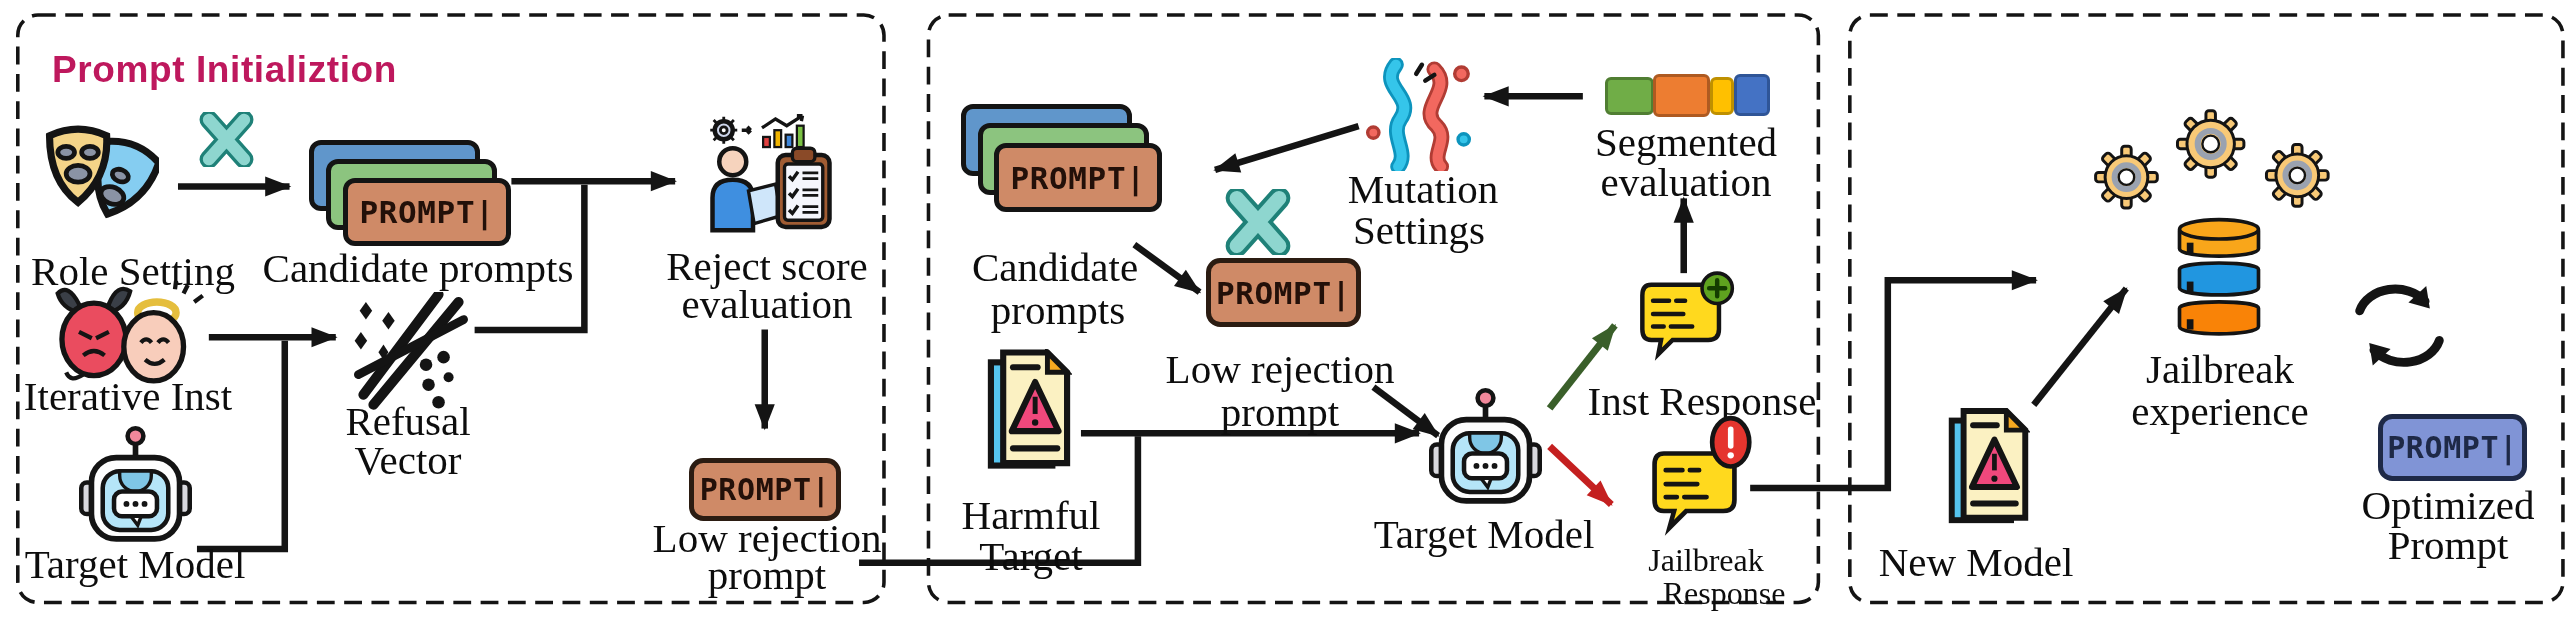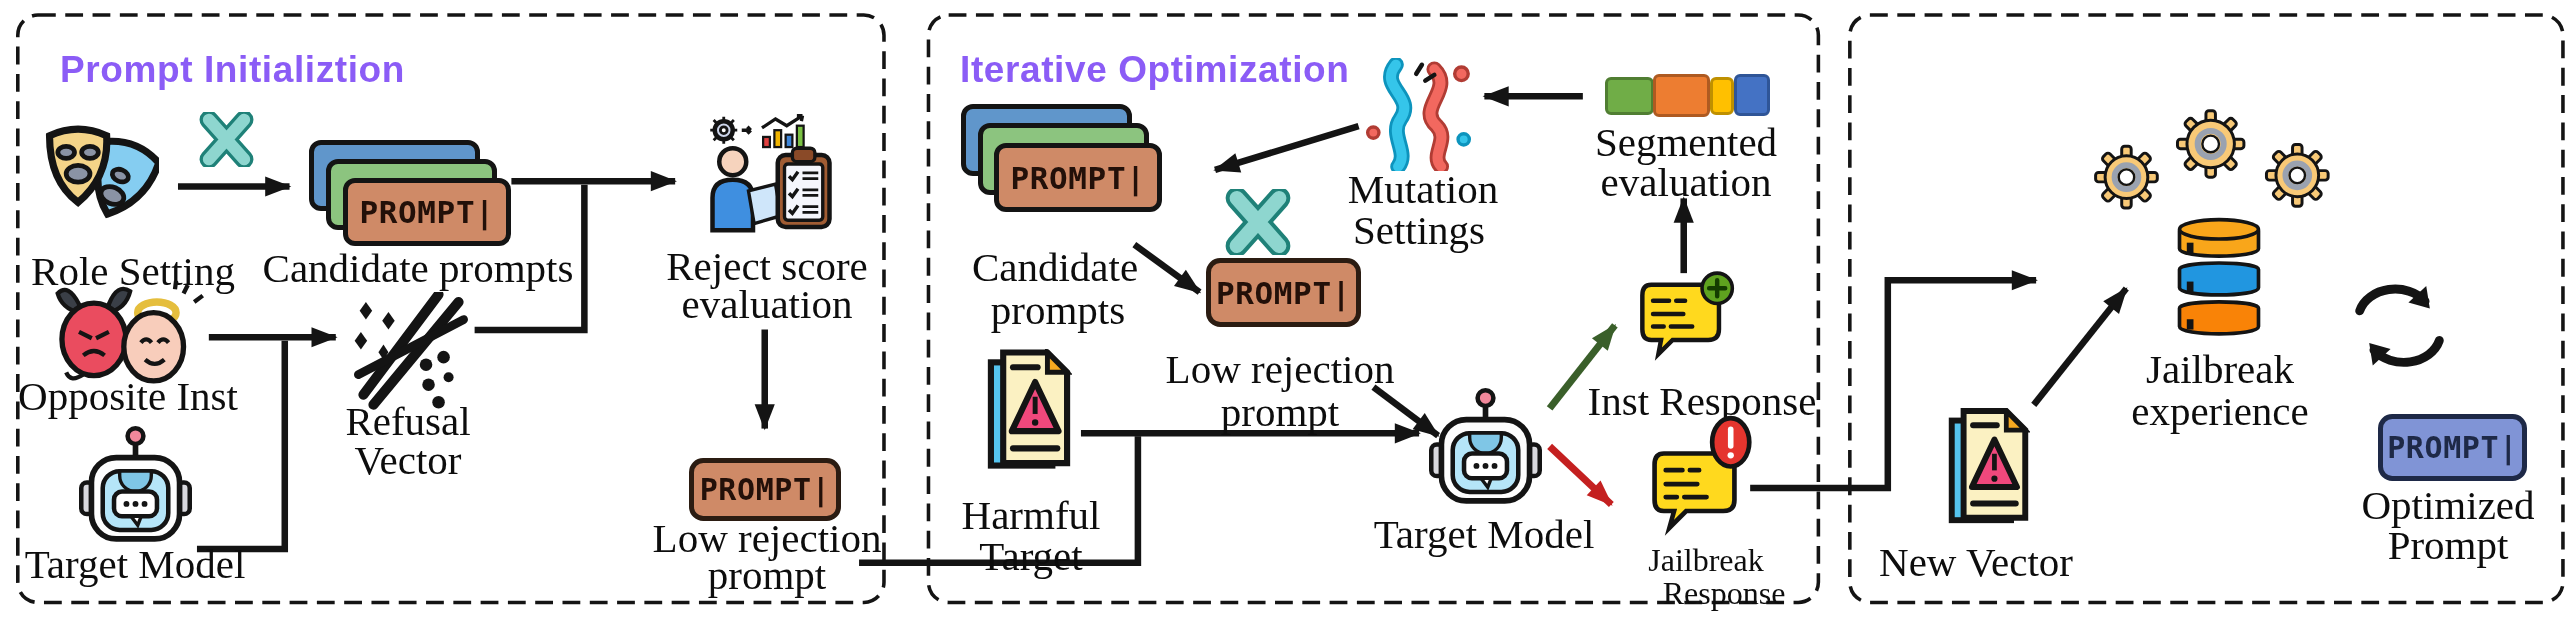--- a/index.html
+++ b/index.html
@@ -1,20 +1,20 @@
 <!DOCTYPE html>
 <html style="font-size:9.5px"><head>
 <meta charset="utf-8">
 <style>
   html,body{margin:0;padding:0;background:#ffffff;}
   #stage{position:relative;width:2576px;height:624px;background:#ffffff;overflow:hidden;
          font-family:"Liberation Serif",serif;color:#0d0d0d;}
   #wires{position:absolute;left:0;top:0;width:2576px;height:624px;}
   .ptitle{position:absolute;font-family:"Liberation Sans",sans-serif;font-weight:bold;
-          font-size:37px;color:#8b5cf6;white-space:nowrap;letter-spacing:0.6px;margin-left:8px;}
+          font-size:37px;color:#be185d;white-space:nowrap;letter-spacing:0.6px;}
   .lbl{position:absolute;font-family:"Liberation Serif",serif;font-size:41px;line-height:1.0;
        color:#0d0d0d;white-space:nowrap;transform:translate(-50%,-50%);text-align:center;}
   .lbl.small{font-size:32px;}
   .badge{position:absolute;border:5.3px solid #2b1c12;border-radius:14.2px;background:#cf8a67;
          color:#231009;font-family:"DejaVu Sans Mono",monospace;font-weight:bold;
          display:flex;align-items:center;justify-content:center;letter-spacing:0.6px;}
   .badge.blue{background:#8094d6;border-color:#1e2947;color:#1e2947;}
   .card{position:absolute;border:5.3px solid #141414;border-radius:12px;}
   .card.blue{background:#6096cb;}
   .card.green{background:#8cc47f;}
@@ -98,21 +98,21 @@
     <path d="M34,88 q-12,8 -16,-2" fill="none" stroke="#141414" stroke-width="4"></path>
     <ellipse cx="44" cy="55" rx="30" ry="34" fill="#ea4c5f" stroke="#141414" stroke-width="5"></ellipse>
     <path d="M30,48 l12,6 M58,48 l-12,6" stroke="#141414" stroke-width="4"></path>
     <path d="M34,70 q10,-8 20,0" fill="none" stroke="#141414" stroke-width="4"></path>
     <ellipse cx="103" cy="30" rx="18" ry="10" fill="none" stroke="#e5be3d" stroke-width="7"></ellipse>
     <path d="M128,12 l4,-8 M138,20 l8,-6 M120,8 l1,-8" stroke="#141414" stroke-width="4"></path>
     <ellipse cx="100" cy="62" rx="28" ry="32" fill="#f8cdbb" stroke="#141414" stroke-width="5"></ellipse>
     <path d="M88,58 q5,-6 10,0 M104,58 q5,-6 10,0" fill="none" stroke="#141414" stroke-width="4"></path>
     <path d="M92,74 q9,8 18,0" fill="none" stroke="#141414" stroke-width="4"></path>
   </svg>
-  <div class="lbl" style="left:128px;top:396px;">Opposite Inst</div>
+  <div class="lbl" style="left:128px;top:396px;">Iterative Inst</div>
 
   <svg class="icon" style="left:347px;top:292px;" width="128" height="119" viewBox="0 0 100 95">
     <g fill="#141414">
       <path d="M14,8 l5,7 -5,7 -5,-7 Z"></path>
         <path d="M32,16 l5,7 -5,7 -5,-7 Z"></path>
       <path d="M10,32 l5,7 -5,7 -5,-7 Z"></path>
         <path d="M28,42 l4,6 -4,6 -4,-6 Z"></path>
       <circle cx="62" cy="58" r="5"></circle>
         <circle cx="76" cy="52" r="5"></circle>
       <circle cx="64" cy="74" r="5"></circle>
@@ -169,21 +169,20 @@
         <path d="M92,82 h14 M92,87 h14" stroke-width="2.5"></path>
     </g>
   </svg>
   <div class="lbl" style="left:767px;top:266px;">Reject score</div>
   <div class="lbl" style="left:767px;top:304px;">evaluation</div>
 
   <div class="badge" style="left:689px;top:458px;width:142px;height:53px;font-size:30px;">PROMPT|</div>
   <div class="lbl" style="left:767px;top:538px;">Low rejection</div>
   <div class="lbl" style="left:767px;top:575px;">prompt</div>
 
-  <div class="ptitle" style="left:952px;top:49px;">Iterative Optimization</div>
 
   <div class="card blue" style="left:961px;top:104px;width:161px;height:62px;"></div>
   <div class="card green" style="left:978px;top:123px;width:161px;height:62px;"></div>
   <div class="card salmon" style="left:994px;top:143px;width:158px;height:59px;font-size:31px;">PROMPT|</div>
   <div class="lbl" style="left:1055px;top:267px;">Candidate</div>
   <div class="lbl" style="left:1058px;top:310px;">prompts</div>
 
   <svg class="icon" style="left:1362px;top:58px;" width="113" height="113" viewBox="0 0 100 100">
     <path d="M30,6 C14,26 48,34 34,54 C24,68 42,84 32,96" fill="none" stroke="#0d94bd" stroke-width="14" stroke-linecap="round"></path>
     <path d="M30,6 C14,26 48,34 34,54 C24,68 42,84 32,96" fill="none" stroke="#35c5ea" stroke-width="9" stroke-linecap="round"></path>
@@ -351,20 +350,20 @@
   <svg class="icon" style="left:1947px;top:408px;" width="83" height="120" viewBox="0 0 70 100">
     <rect x="4" y="10" width="50" height="84" fill="#55c4ef" stroke="#141414" stroke-width="5"></rect>
     <path d="M14,2 H50 L66,18 V92 H14 Z" fill="#fbf1c2" stroke="#141414" stroke-width="5"></path>
     <path d="M50,2 L66,18 H50 Z" fill="#f6a820" stroke="#141414" stroke-width="4"></path>
     <path d="M22,14 H42" stroke="#141414" stroke-width="5" stroke-linecap="round"></path>
     <path d="M22,80 H58" stroke="#141414" stroke-width="5" stroke-linecap="round"></path>
     <path d="M40,26 L59,66 H21 Z" fill="#f0487c" stroke="#141414" stroke-width="5" stroke-linejoin="round"></path>
     <line x1="40" y1="38" x2="40" y2="52" stroke="#141414" stroke-width="4"></line>
     <circle cx="40" cy="59" r="2.6" fill="#141414"></circle>
   </svg>
-  <div class="lbl" style="left:1976px;top:562px;">New Vector</div>
+  <div class="lbl" style="left:1976px;top:562px;">New Model</div>
 
   <div class="badge blue" style="left:2378px;top:414px;width:139px;height:57px;font-size:30px;">PROMPT|</div>
   <div class="lbl" style="left:2448px;top:505px;">Optimized</div>
   <div class="lbl" style="left:2448px;top:545px;">Prompt</div>
 
 </div>
 
 
 </body></html>

